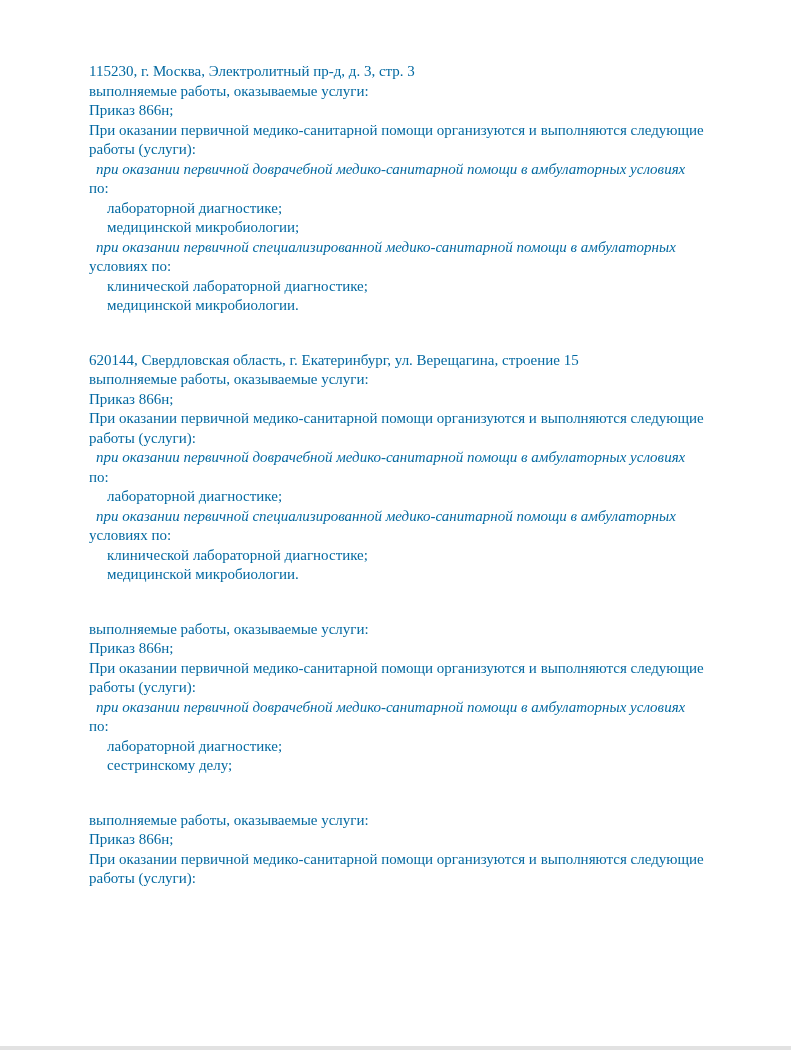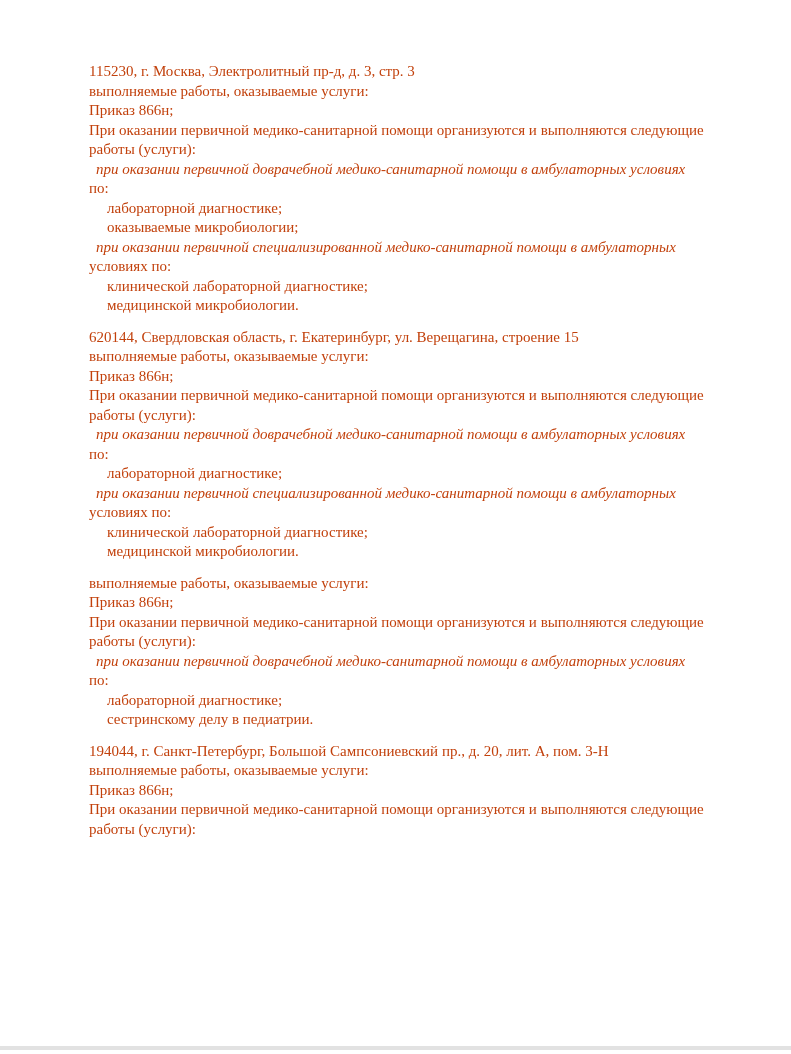--- a/index.html
+++ b/index.html
@@ -7,32 +7,32 @@
     padding: 0;
     background: #ffffff;
   }
   .page {
     position: relative;
     width: 791px;
     height: 1054px;
     background: #ffffff;
     overflow: hidden;
     font-family: "Liberation Serif", "DejaVu Serif", serif;
-    color: #c2410c;
+    color: #0369a1;
   }
   .content {
     position: absolute;
     left: 89px;
     top: 62px;
     width: 672px;
     font-size: 15px;
     line-height: 19.5px;
   }
   .block + .block {
-    margin-top: 12px;
+    margin-top: 35px;
   }
   .line {
     white-space: nowrap;
   }
   .indent-0 { padding-left: 0; }
   .indent-1 { padding-left: 7px; font-style: italic; }
   .indent-2 { padding-left: 18px; }
   .hscrollbar {
     position: absolute;
     left: 0;
@@ -49,21 +49,21 @@
   <div class="content" id="doc">
       <div class="block">
         <div class="line indent-0">115230, г. Москва, Электролитный пр-д, д. 3, стр. 3</div>
         <div class="line indent-0">выполняемые работы, оказываемые услуги:</div>
         <div class="line indent-0">Приказ 866н;</div>
         <div class="line indent-0">При оказании первичной медико-санитарной помощи организуются и выполняются следующие</div>
         <div class="line indent-0">работы (услуги):</div>
         <div class="line indent-1">при оказании первичной доврачебной медико-санитарной помощи в амбулаторных условиях</div>
         <div class="line indent-0">по:</div>
         <div class="line indent-2">лабораторной диагностике;</div>
-        <div class="line indent-2">оказываемые микробиологии;</div>
+        <div class="line indent-2">медицинской микробиологии;</div>
         <div class="line indent-1">при оказании первичной специализированной медико-санитарной помощи в амбулаторных</div>
         <div class="line indent-0">условиях по:</div>
         <div class="line indent-2">клинической лабораторной диагностике;</div>
         <div class="line indent-2">медицинской микробиологии.</div>
       </div>
       <div class="block">
         <div class="line indent-0">620144, Свердловская область, г. Екатеринбург, ул. Верещагина, строение 15</div>
         <div class="line indent-0">выполняемые работы, оказываемые услуги:</div>
         <div class="line indent-0">Приказ 866н;</div>
         <div class="line indent-0">При оказании первичной медико-санитарной помощи организуются и выполняются следующие</div>
@@ -77,24 +77,23 @@
         <div class="line indent-2">медицинской микробиологии.</div>
       </div>
       <div class="block">
         <div class="line indent-0">выполняемые работы, оказываемые услуги:</div>
         <div class="line indent-0">Приказ 866н;</div>
         <div class="line indent-0">При оказании первичной медико-санитарной помощи организуются и выполняются следующие</div>
         <div class="line indent-0">работы (услуги):</div>
         <div class="line indent-1">при оказании первичной доврачебной медико-санитарной помощи в амбулаторных условиях</div>
         <div class="line indent-0">по:</div>
         <div class="line indent-2">лабораторной диагностике;</div>
-        <div class="line indent-2">сестринскому делу в педиатрии.</div>
+        <div class="line indent-2">сестринскому делу;</div>
       </div>
       <div class="block">
-        <div class="line indent-0">194044, г. Санкт-Петербург, Большой Сампсониевский пр., д. 20, лит. А, пом. 3-Н</div>
         <div class="line indent-0">выполняемые работы, оказываемые услуги:</div>
         <div class="line indent-0">Приказ 866н;</div>
         <div class="line indent-0">При оказании первичной медико-санитарной помощи организуются и выполняются следующие</div>
         <div class="line indent-0">работы (услуги):</div>
       </div>
     </div>
   <div class="hscrollbar"></div>
 </div>
 
 </body></html>

